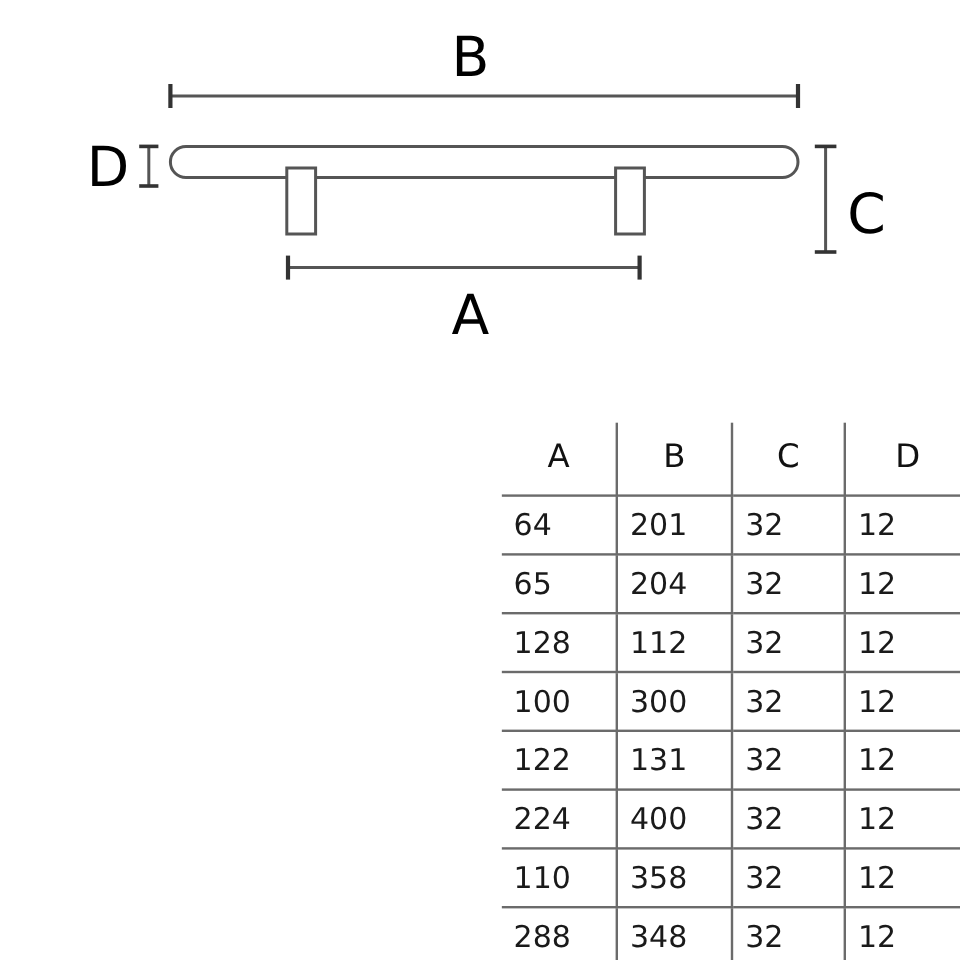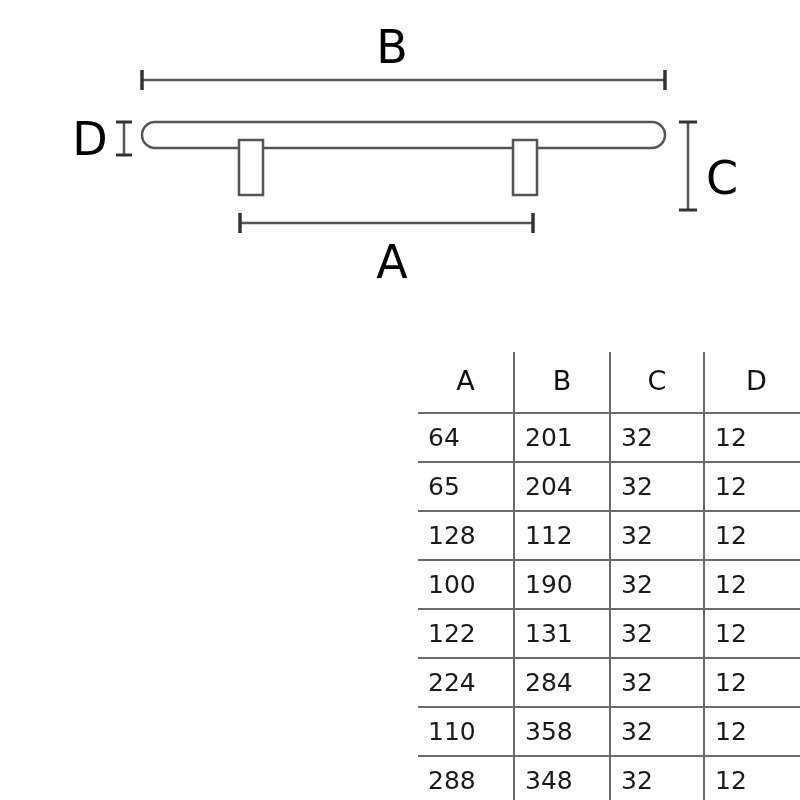--- a/index.html
+++ b/index.html
@@ -157,33 +157,33 @@
         <td>12</td>
       </tr>
       <tr>
         <td>128</td>
         <td>112</td>
         <td>32</td>
         <td>12</td>
       </tr>
       <tr>
         <td>100</td>
-        <td>190</td>
+        <td>300</td>
         <td>32</td>
         <td>12</td>
       </tr>
       <tr>
         <td>122</td>
         <td>131</td>
         <td>32</td>
         <td>12</td>
       </tr>
       <tr>
         <td>224</td>
-        <td>284</td>
+        <td>400</td>
         <td>32</td>
         <td>12</td>
       </tr>
       <tr>
         <td>110</td>
         <td>358</td>
         <td>32</td>
         <td>12</td>
       </tr>
       <tr>

